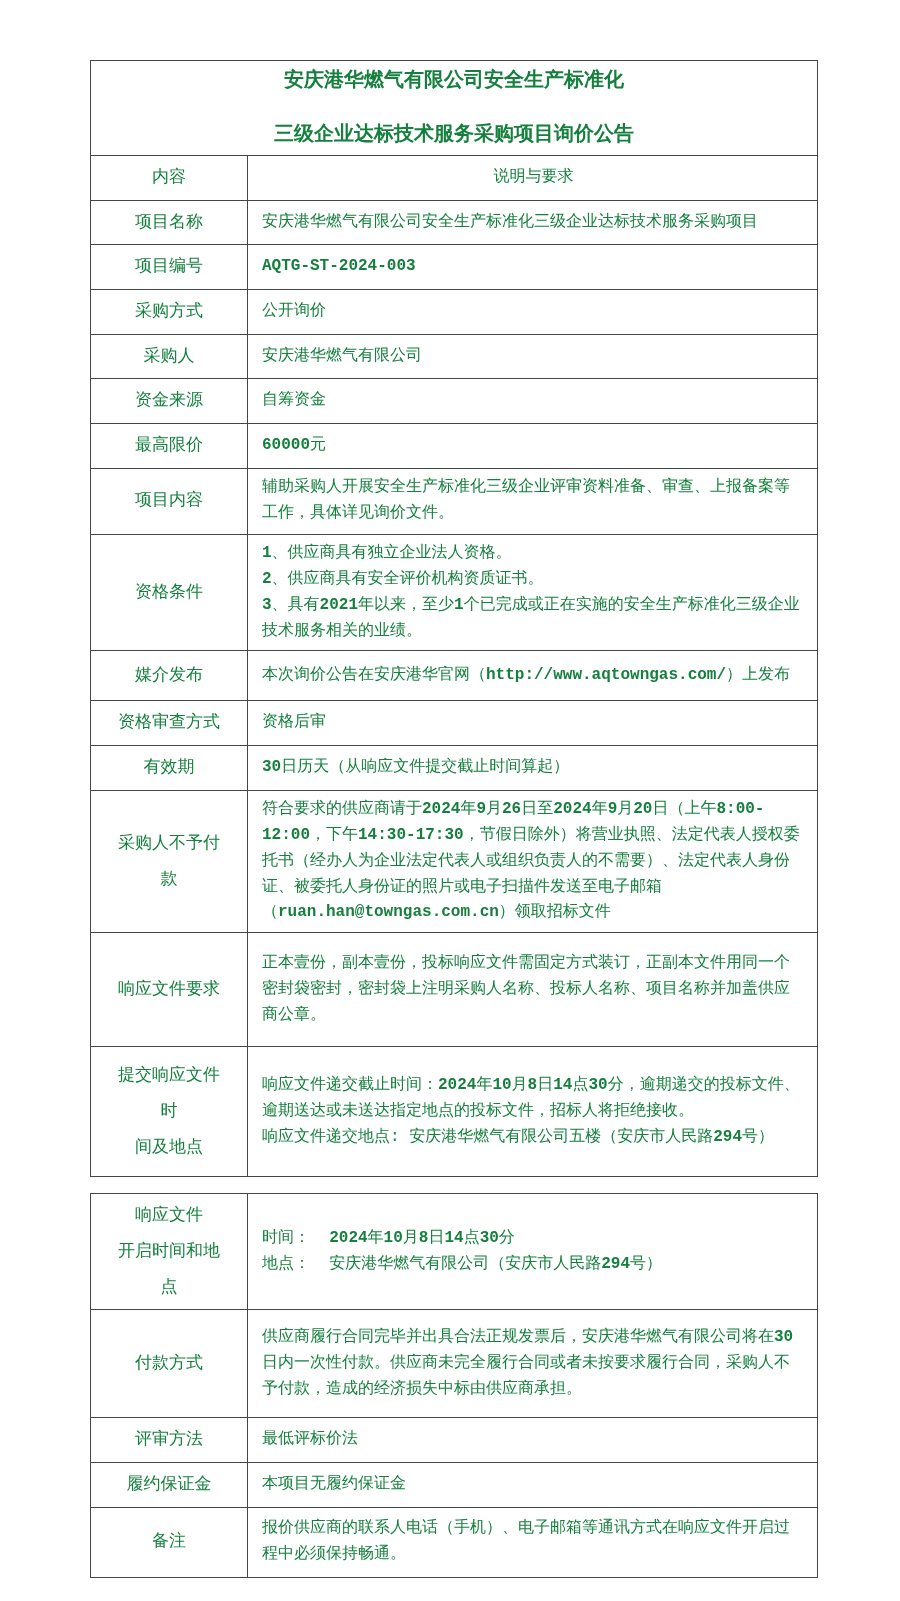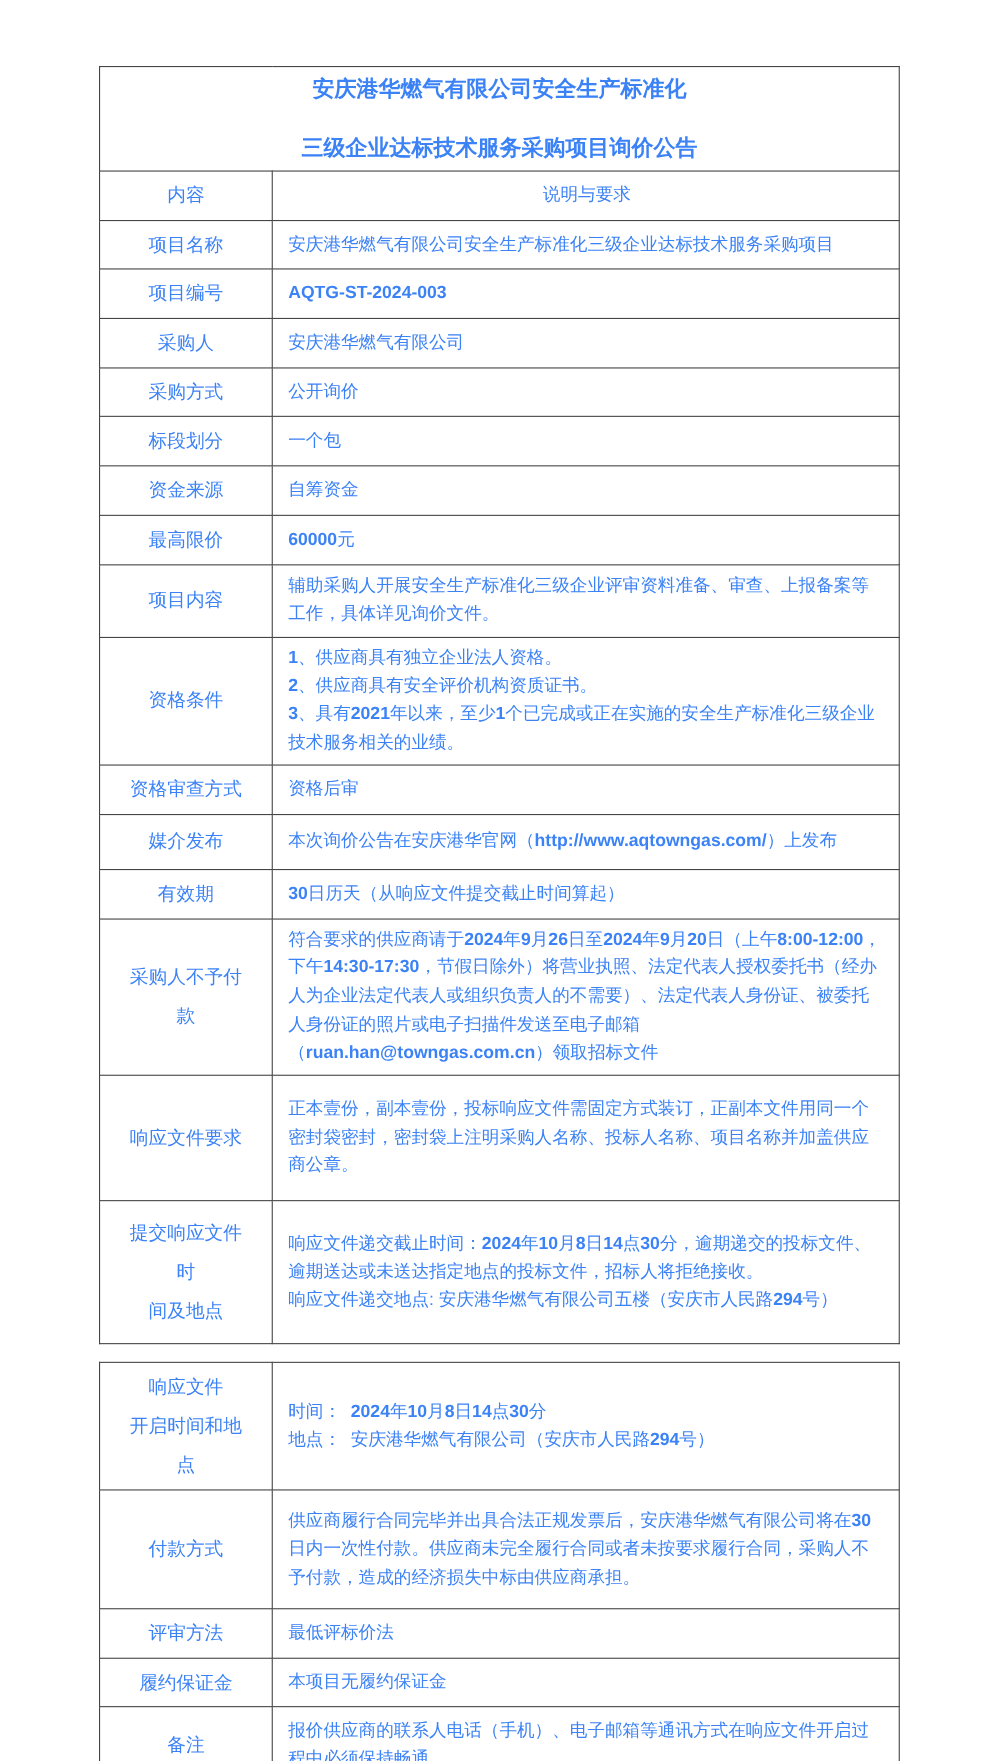--- a/index.html
+++ b/index.html
@@ -2,22 +2,22 @@
 <html><head>
 <meta charset="utf-8">
 <style>
   html, body { margin: 0; padding: 0; background: #ffffff; }
   .page {
     position: relative;
     width: 900px;
     height: 1601px;
     background: #ffffff;
     overflow: hidden;
-    font-family: Liberation Sans, sans-serif;
-    color: #3b82f6;
+    font-family: Liberation Mono, monospace;
+    color: #15803d;
   }
   .doc {
     position: absolute;
     left: 90px;
     top: 60px;
     width: 728px;
   }
   table.grid {
     border-collapse: collapse;
     width: 100%;
@@ -82,56 +82,52 @@
       </tr>
       <tr style="height:38px">
         <td class="label">项目名称</td>
         <td class="value">安庆港华燃气有限公司安全生产标准化三级企业达标技术服务采购项目</td>
       </tr>
       <tr style="height:38px">
         <td class="label">项目编号</td>
         <td class="value"><b>AQTG-ST-2024-003</b></td>
       </tr>
       <tr style="height:38px">
-        <td class="label">采购人</td>
-        <td class="value">安庆港华燃气有限公司</td>
-      </tr>
-      <tr style="height:38px">
         <td class="label">采购方式</td>
         <td class="value">公开询价</td>
       </tr>
       <tr style="height:38px">
-        <td class="label">标段划分</td>
-        <td class="value">一个包</td>
+        <td class="label">采购人</td>
+        <td class="value">安庆港华燃气有限公司</td>
       </tr>
       <tr style="height:38px">
         <td class="label">资金来源</td>
         <td class="value">自筹资金</td>
       </tr>
       <tr style="height:38px">
         <td class="label">最高限价</td>
         <td class="value"><b>60000</b>元</td>
       </tr>
       <tr style="height:66px">
         <td class="label">项目内容</td>
         <td class="value">辅助采购人开展安全生产标准化三级企业评审资料准备、审查、上报备案等工作，具体详见询价文件。</td>
       </tr>
       <tr style="height:92px">
         <td class="label">资格条件</td>
         <td class="value"><b>1</b>、供应商具有独立企业法人资格。
 <b>2</b>、供应商具有安全评价机构资质证书。
 <b>3</b>、具有<b>2021</b>年以来，至少<b>1</b>个已完成或正在实施的安全生产标准化三级企业技术服务相关的业绩。</td>
       </tr>
+      <tr style="height:50px">
+        <td class="label">媒介发布</td>
+        <td class="value">本次询价公告在安庆港华官网（<b>http://www.aqtowngas.com/</b>）上发布</td>
+      </tr>
       <tr style="height:38px">
         <td class="label">资格审查方式</td>
         <td class="value">资格后审</td>
-      </tr>
-      <tr style="height:50px">
-        <td class="label">媒介发布</td>
-        <td class="value">本次询价公告在安庆港华官网（<b>http://www.aqtowngas.com/</b>）上发布</td>
       </tr>
       <tr style="height:42px">
         <td class="label">有效期</td>
         <td class="value"><b>30</b>日历天（从响应文件提交截止时间算起）</td>
       </tr>
       <tr style="height:118px">
         <td class="label">采购人不予付款</td>
         <td class="value">符合要求的供应商请于<b>2024</b>年<b>9</b>月<b>26</b>日至<b>2024</b>年<b>9</b>月<b>20</b>日（上午<b>8:00-12:00</b>，下午<b>14:30-17:30</b>，节假日除外）将营业执照、法定代表人授权委托书（经办人为企业法定代表人或组织负责人的不需要）、法定代表人身份证、被委托人身份证的照片或电子扫描件发送至电子邮箱（<b>ruan.han@towngas.com.cn</b>）领取招标文件</td>
       </tr>
       <tr style="height:114px">

